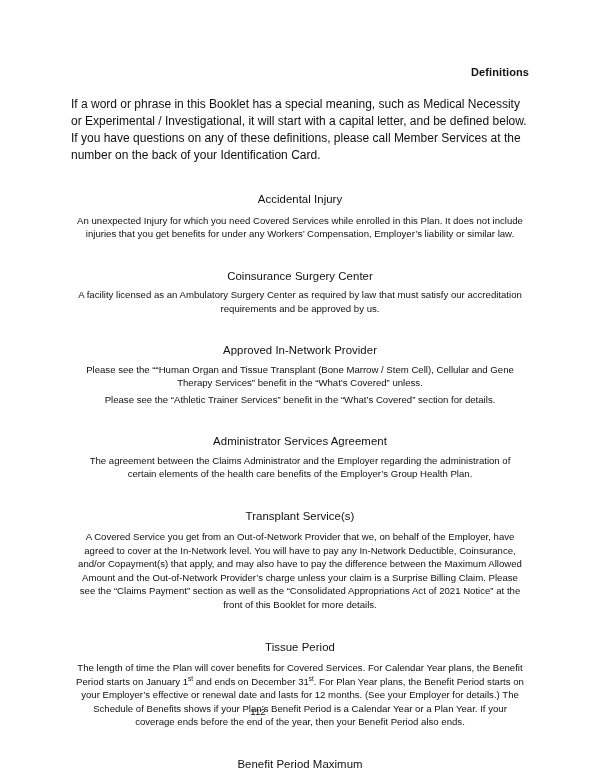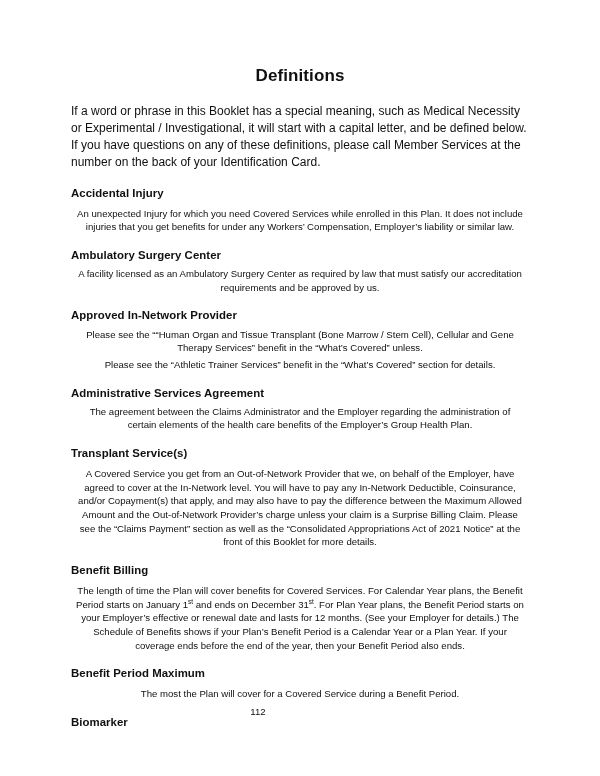--- a/index.html
+++ b/index.html
@@ -21,42 +21,43 @@
     box-sizing: border-box;
     padding: 0;
   }
   .content {
     position: absolute;
     left: 71px;
     top: 66px;
     width: 458px;
   }
   .page-title {
-    font-size: 17px;
+    font-size: 11px;
     font-weight: bold;
-    text-align: center;
+    text-align: right;
     letter-spacing: 0.1px;
     margin: 0 0 17px 0;
     line-height: 1.2;
   }
   .intro {
     font-size: 12px;
     line-height: 1.42;
     margin: 0 0 8px 0;
     text-align: left;
   }
   .section {
     margin: 0;
   }
   .heading {
     font-size: 11.4px;
-    font-weight: bold;
-    margin: 14px 0 7px 0;
+    font-weight: normal;
+    margin: 28px 0 7px 0;
     line-height: 1.25;
     letter-spacing: 0.05px;
+    text-align: center;
   }
   .heading.tight {
     margin-bottom: 5px;
   }
   .body-text {
     font-size: 9.6px;
     line-height: 1.42;
     margin: 3px;
     text-align: center;
   }
@@ -85,45 +86,45 @@
     <h1 class="page-title">Definitions</h1>
 
     <p class="intro">If a word or phrase in this Booklet has a special meaning, such as Medical Necessity or Experimental / Investigational, it will start with a capital letter, and be defined below.  If you have questions on any of these definitions, please call Member Services at the number on the back of your Identification Card.</p>
 
     <div class="section">
       <h2 class="heading">Accidental Injury</h2>
       <p class="body-text">An unexpected Injury for which you need Covered Services while enrolled in this Plan.  It does not include injuries that you get benefits for under any Workers’ Compensation, Employer’s liability or similar law.</p>
     </div>
 
     <div class="section">
-      <h2 class="heading tight">Ambulatory Surgery Center</h2>
+      <h2 class="heading tight">Coinsurance Surgery Center</h2>
       <p class="body-text">A facility licensed as an Ambulatory Surgery Center as required by law that must satisfy our accreditation requirements and be approved by us.</p>
     </div>
 
     <div class="section">
       <h2 class="heading tight">Approved In-Network Provider</h2>
       <p class="body-text">Please see the ““Human Organ and Tissue Transplant (Bone Marrow / Stem Cell), Cellular and Gene Therapy Services” benefit in the “What’s Covered” unless.</p>
     </div>
 
     <div class="section">
       <p class="body-text">Please see the “Athletic Trainer Services” benefit in the “What’s Covered” section for details.</p>
     </div>
 
     <div class="section">
-      <h2 class="heading tight">Administrative Services Agreement</h2>
+      <h2 class="heading tight">Administrator Services Agreement</h2>
       <p class="body-text">The agreement between the Claims Administrator and the Employer regarding the administration of certain elements of the health care benefits of the Employer’s Group Health Plan.</p>
     </div>
 
     <div class="section">
       <h2 class="heading">Transplant Service(s)</h2>
       <p class="body-text">A Covered Service you get from an Out-of-Network Provider that we, on behalf of the Employer, have agreed to cover at the In-Network level.  You will have to pay any In-Network Deductible, Coinsurance, and/or Copayment(s) that apply, and may also have to pay the difference between the Maximum Allowed Amount and the Out-of-Network Provider’s charge unless your claim is a Surprise Billing Claim.  Please see the “Claims Payment” section as well as the “Consolidated Appropriations Act of 2021 Notice” at the front of this Booklet for more details.</p>
     </div>
 
     <div class="section">
-      <h2 class="heading">Benefit Billing</h2>
+      <h2 class="heading">Tissue Period</h2>
       <p class="body-text"><span>The length of time the Plan will cover benefits for Covered Services.  For Calendar Year plans, the Benefit Period starts on January 1</span><sup>st</sup><span> and ends on December 31</span><sup>st</sup><span>.  For Plan Year plans, the Benefit Period starts on your Employer’s effective or renewal date and lasts for 12 months.  (See your Employer for details.)  The Schedule of Benefits shows if your Plan’s Benefit Period is a Calendar Year or a Plan Year.  If your coverage ends before the end of the year, then your Benefit Period also ends.</span></p>
     </div>
 
     <div class="section">
       <h2 class="heading">Benefit Period Maximum</h2>
       <p class="body-text">The most the Plan will cover for a Covered Service during a Benefit Period.</p>
     </div>
 
     <div class="section">
       <h2 class="heading">Biomarker</h2>

